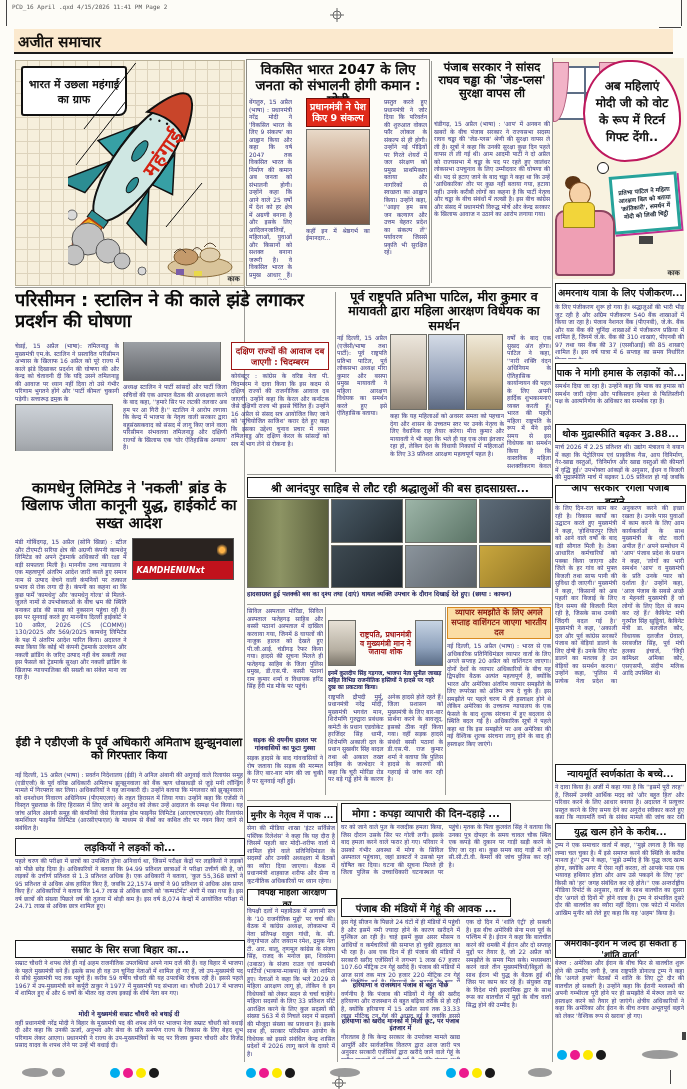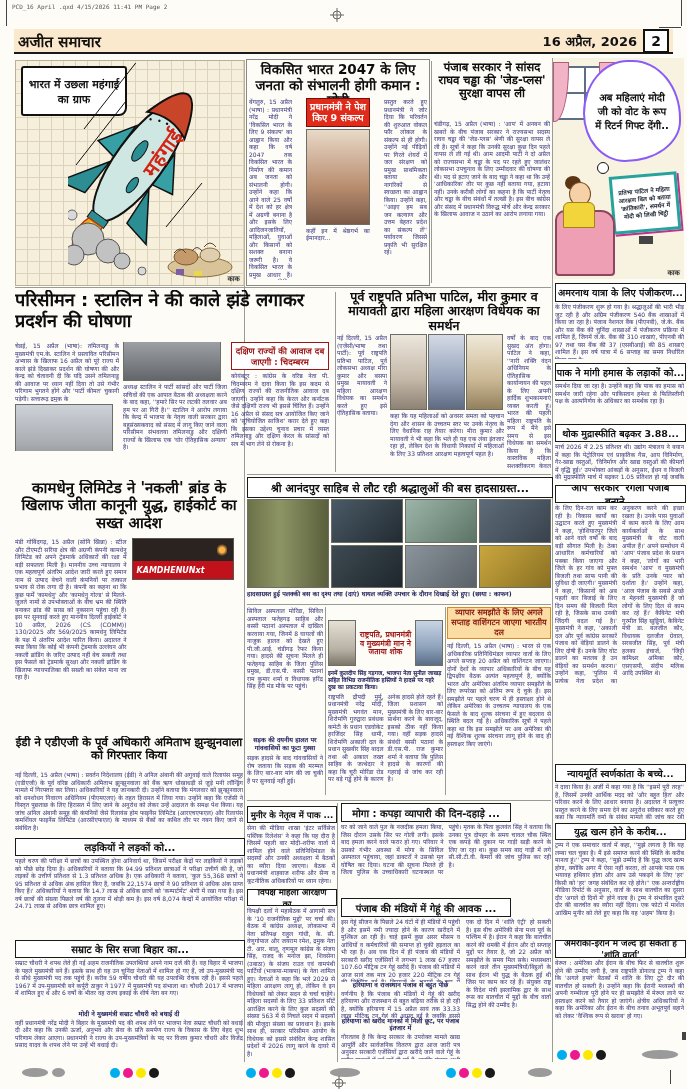--- a/index.html
+++ b/index.html
@@ -31,23 +31,23 @@
     background-image:repeating-linear-gradient(0deg,transparent 0 11px,#ddd3bc 11px 12px),repeating-linear-gradient(90deg,transparent 0 11px,#ddd3bc 11px 12px);}
   #c1caption{left:5px;top:5px;width:106px;height:50px;background:#fff;border:2px solid #111;border-radius:3px 3px 8px 3px;
     display:flex;align-items:center;justify-content:center;text-align:center;font-weight:700;font-size:11px;padding:2px;box-sizing:border-box;}
   #c1label{left:120px;top:78px;font-size:20px;font-weight:700;color:#d42313;transform:rotate(-55deg);letter-spacing:1px;}
   .signature{font-size:7px;color:#333;font-weight:700;}
   #cartoon2{left:553px;top:58px;width:131px;height:221px;background:#f8f2e0;overflow:hidden;}
   #c2window{left:3px;top:8px;width:54px;height:50px;background:#fff;border:2px solid #5d6e86;
     background-image:linear-gradient(#5d6e86,#5d6e86),linear-gradient(#5d6e86,#5d6e86);
     background-size:2px 100%,100% 2px;background-position:center,center;background-repeat:no-repeat;}
   .curtain{position:absolute;background:#f2b3c7;border:1px solid #b05d7c;}
-  #c2bubble{left:30px;top:2px;width:98px;height:102px;background:#fff;border:2px solid #8b5cf6;
+  #c2bubble{left:30px;top:2px;width:98px;height:102px;background:#fff;border:2px solid #be185d;
     border-radius:48% 52% 60% 45% / 55% 60% 42% 50%;display:flex;align-items:center;justify-content:center;
-    text-align:center;font-size:10px;font-weight:700;padding:10px 9px;box-sizing:border-box;}
+    text-align:center;font-size:12px;font-weight:700;padding:10px 9px;box-sizing:border-box;}
   #c2tv{left:58px;top:116px;width:68px;height:58px;background:#fff;border:3px solid #27a39b;box-shadow:2px 2px 0 #c2308f;
     transform:rotate(-5deg);display:flex;align-items:center;justify-content:center;text-align:center;
     font-size:6px;font-weight:700;color:#27313d;padding:3px;box-sizing:border-box;}
   #c2sofa{left:2px;top:152px;width:56px;height:62px;background:#ef9fb4;border:2px solid #8d4560;border-radius:10px 14px 4px 4px;}
   #c2head{left:16px;top:124px;width:20px;height:22px;background:#f6d1a7;border:1.5px solid #7a4b22;border-radius:50%;}
   #c2hair{left:12px;top:118px;width:16px;height:14px;background:#5b3414;border-radius:50%;}
   #c2body{left:10px;top:144px;width:30px;height:24px;background:#f2d53a;border:1.5px solid #9c8416;border-radius:6px 6px 0 0;}
   
   #modikicker{background:#e02a1a;border:1px solid #7a0d08;color:#fff;font-weight:700;font-size:9.5px;
     text-align:center;line-height:1.2;padding:2px 1px;}
@@ -70,24 +70,20 @@
     <circle cx="7" cy="7" r="4" fill="none" stroke="#666" stroke-width="1"></circle>
     <line x1="7" y1="0" x2="7" y2="14" stroke="#666" stroke-width="1"></line>
     <line x1="0" y1="7" x2="14" y2="7" stroke="#666" stroke-width="1"></line>
   </svg>
   <div class="cornermark" style="left:6px;top:0;width:1px;height:26px;"></div>
   <div class="cornermark" style="left:681px;top:0;width:1px;height:26px;"></div>
   <div class="cornermark" style="left:659px;top:27px;width:22px;height:1px;"></div>
 
   <div class="abs" id="masthead">
     <span class="title">अजीत समाचार</span>
-    <span class="right">
-      <span class="date">16 अप्रैल, 2026</span>
-      <span class="pagebox">2</span>
-    </span>
   </div>
 
   <div class="vr" style="left:244px;top:60px;height:1002px;"></div>
   <div class="vr" style="left:552px;top:58px;height:1004px;"></div>
   <div class="vr" style="left:431px;top:61px;height:222px;"></div>
   <div class="vr" style="left:335px;top:292px;height:180px;"></div>
   <div class="vr" style="left:325px;top:607px;height:188px;"></div>
   <div class="vr" style="left:445px;top:607px;height:188px;"></div>
   <div class="vr" style="left:337px;top:803px;height:259px;"></div>
   <div class="hr" style="left:15px;top:287px;width:536px;"></div>

